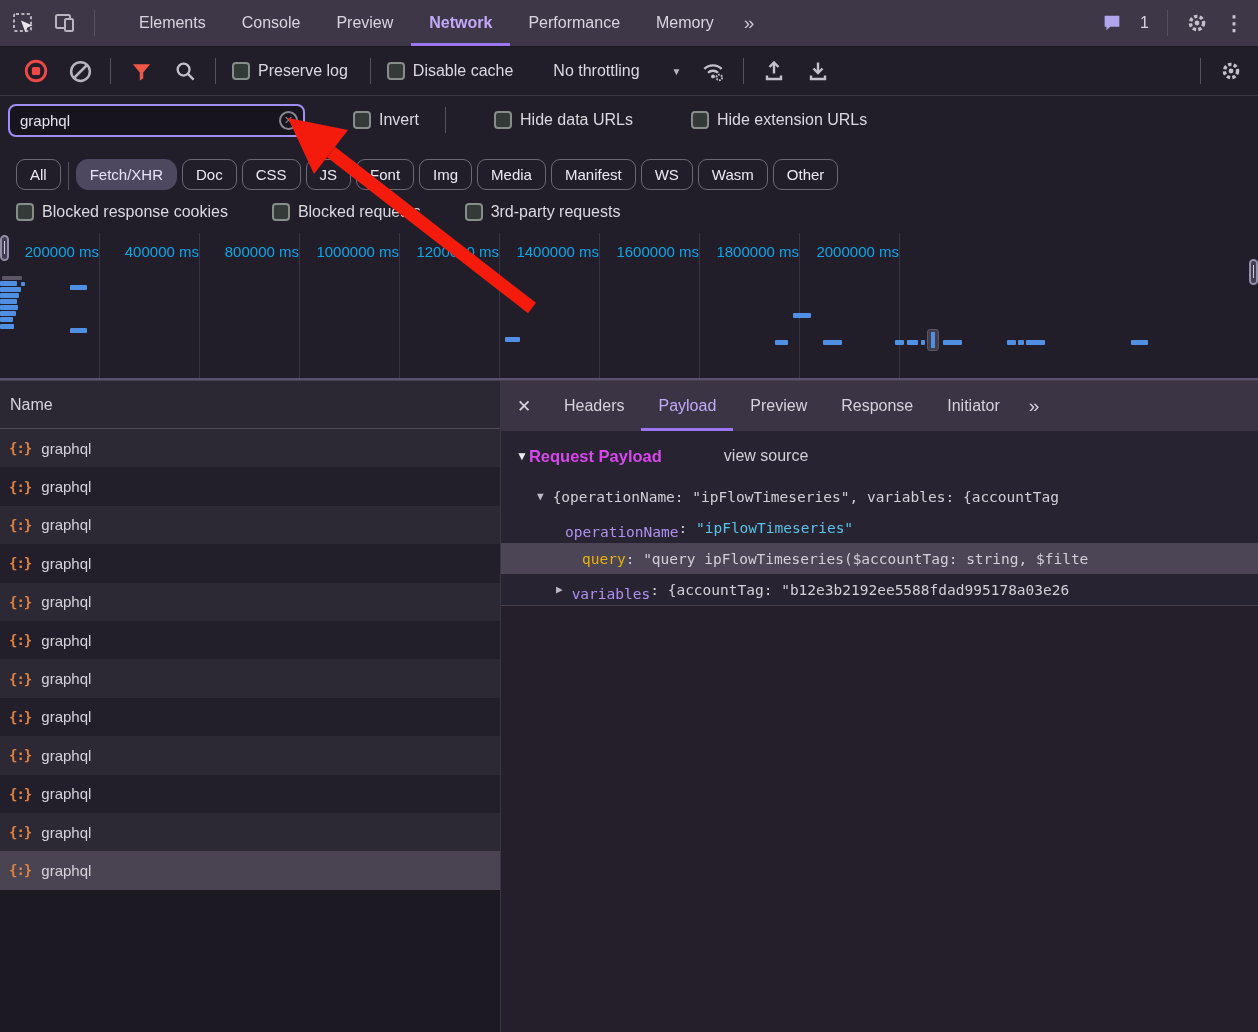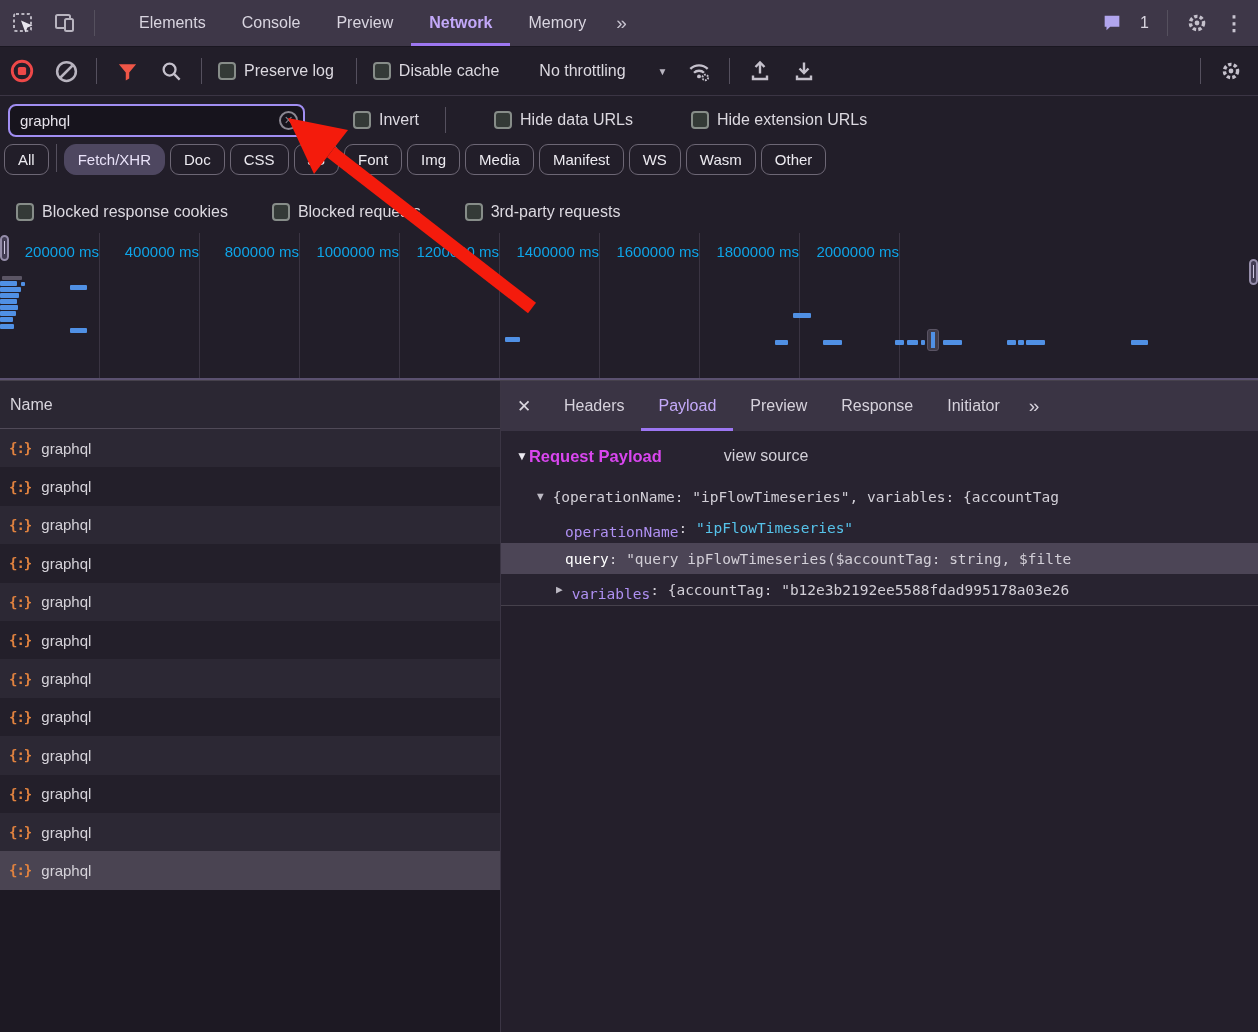--- a/index.html
+++ b/index.html
@@ -18,41 +18,41 @@
   .tabs { display:flex; height:100%; margin-left:18px; }
   .tab { padding:0 18px; height:100%; display:flex; align-items:center; font-size:16px; color:#d9d5e0; cursor:default; }
   .tab.active { color:#c2a8f8; box-shadow:inset 0 -3px 0 #9d77f1;font-weight:bold; }
   .more-tabs { font-size:19px; color:#c8c4d0; padding:0 12px; letter-spacing:-2px; }
   .tab-right { margin-left:auto; display:flex; align-items:center; }
   .msg-wrap { display:flex; align-items:center; gap:7px; margin-right:10px; }
   .msg-count { font-size:16px; color:#d9d5e0; }
   .dots { font-size:20px; color:#c8c4d0; padding:0 14px 0 6px; font-weight:bold; }
 
   
-  .toolbar { height:49px; background:#221e29; border-bottom:1px solid #3b3544; display:flex; align-items:center; padding-left:0; }
+  .toolbar { height:49px; background:#221e29; border-bottom:1px solid #3b3544; display:flex; align-items:center; padding-left:14px; }
   .toolbar .icon-btn { width:34px; height:34px; display:flex; align-items:center; justify-content:center; margin:0 5px; }
   .tb-label { font-size:16px; color:#dcd9e0; margin:0 6px 0 8px; }
   .checkbox { width:18px; height:18px; border:2px solid #878d89; border-radius:4px; background:#343a37; flex-shrink:0; }
   .check-item { display:flex; align-items:center; margin:0 8px; cursor:default; }
   .throttle { display:flex; align-items:center; margin-left:18px; }
   .throttle .caret { font-size:10px; color:#b9b5c0; margin-left:26px; }
   .toolbar .spacer { flex:1; }
 
   
   .filter-row { height:48px; display:flex; align-items:center; padding-left:8px; }
   .filter-box { position:relative; width:297px; height:33px; }
   .filter-input { width:100%; height:100%; background:#17141d; border:2px solid #a18ef2; border-radius:8px;
     color:#e5e2ea; font-size:15px; font-family:"Liberation Sans",sans-serif; padding:0 32px 0 10px; outline:none; }
   .input-clear { position:absolute; right:7px; top:7px; width:19px; height:19px; border:2px solid #8b8792; border-radius:50%;
     color:#8b8792; font-size:11px; display:flex; align-items:center; justify-content:center; line-height:1; }
   .filter-row .check-item { margin:0 10px;padding-left:28px; }
   .filter-row .vdiv { margin:0 10px; }
 
   
-  .chips-row { height:46px; display:flex; align-items:flex-start; padding-left:4px; gap:5px; }
+  .chips-row { height:46px; display:flex; align-items:flex-end; padding-left:16px; gap:5px; }
   .chip { height:31px; padding:0 13px; border:1.5px solid #6d6775; border-radius:9px; display:flex; align-items:center;
     font-size:15px; font-weight:500; color:#eceaf0; cursor:default; }
   .chip.active { background:#4e4760; border-color:#4e4760; color:#e9e2f8;border-radius:12px; }
   .chips-row .vdiv { height:28px; margin:0 2px; }
 
   
   .checks-row { height:43px; display:flex; align-items:center; padding-left:8px; gap:22px; }
 
   
   .overview { height:147px; position:relative; background:#221e29; border-bottom:2px solid #5b5170; overflow:hidden; }
@@ -92,21 +92,21 @@
   .view-source { margin-left:62px; font-size:16px; color:#d3d0d8; cursor:default; }
 
   .tree { font-family:"DejaVu Sans Mono",monospace; font-size:14.5px; color:#d2cfd7; }
   .tline { height:31px; display:flex; align-items:center; white-space:nowrap; overflow:hidden; }
   .tline .tcaret { font-size:11px; color:#bdbac4; margin-right:9px; }
   .ind1 { padding-left:36px; }
   .ind2 { padding-left:64px; }
   .ind3 { padding-left:55px; }
   .tline.hl { background:#4c4556; }
   .key { color:#af90f2;margin-top:8px; }
-  .key-hl { color:#ffffff; }
+  .key-hl { color:#eab308;margin-left:17px; }
   .str { color:#56c3ea; }
   .plain { color:#d2cfd7; }
   .payload-rest { flex:1; border-top:1px solid #46414c; background:#241f2b; }
 
   
   .annotation { position:absolute; left:0; top:0; width:1258px; height:1032px; z-index:40; pointer-events:none; }
 </style>
 </head>
 <body>
 
@@ -122,20 +122,21 @@
       <rect x="3" y="4" width="14" height="13" rx="1.5" fill="none" stroke="#b9b5c0" stroke-width="2"></rect>
       <rect x="12" y="8" width="8" height="12" rx="1.5" fill="#3e3748" stroke="#b9b5c0" stroke-width="2"></rect>
     </svg>
   </span>
   <span class="vdiv"></span>
   <div class="tabs">
       <div class="tab">Elements</div>
       <div class="tab">Console</div>
       <div class="tab">Preview</div>
       <div class="tab active">Network</div>
+      <div class="tab">Performance</div>
       <div class="tab">Memory</div>
     </div>
   <span class="more-tabs">»</span>
   <div class="tab-right">
     <span class="msg-wrap">
       <span class="icon-btn">
         <svg width="22" height="22" viewBox="0 0 24 24">
           <path d="M4 4 h16 v12 h-10 l-4 4 v-4 h-2 z" fill="#b1a5ee"></path>
         </svg>
       </span>

